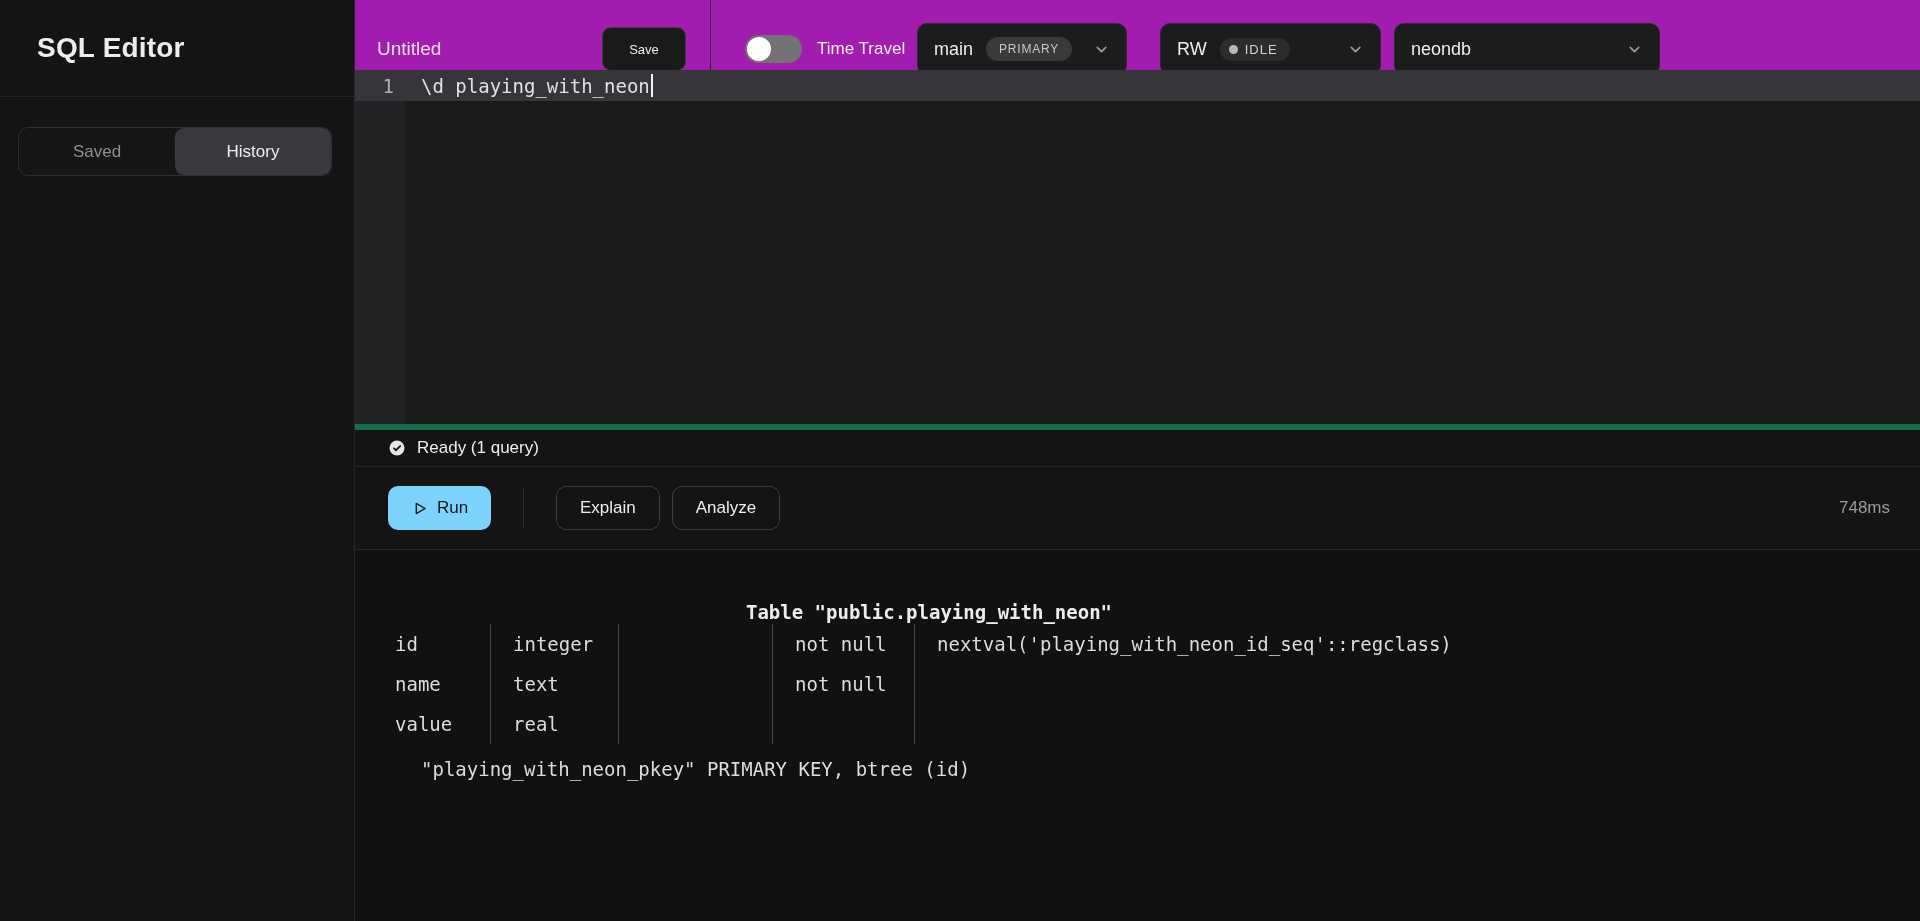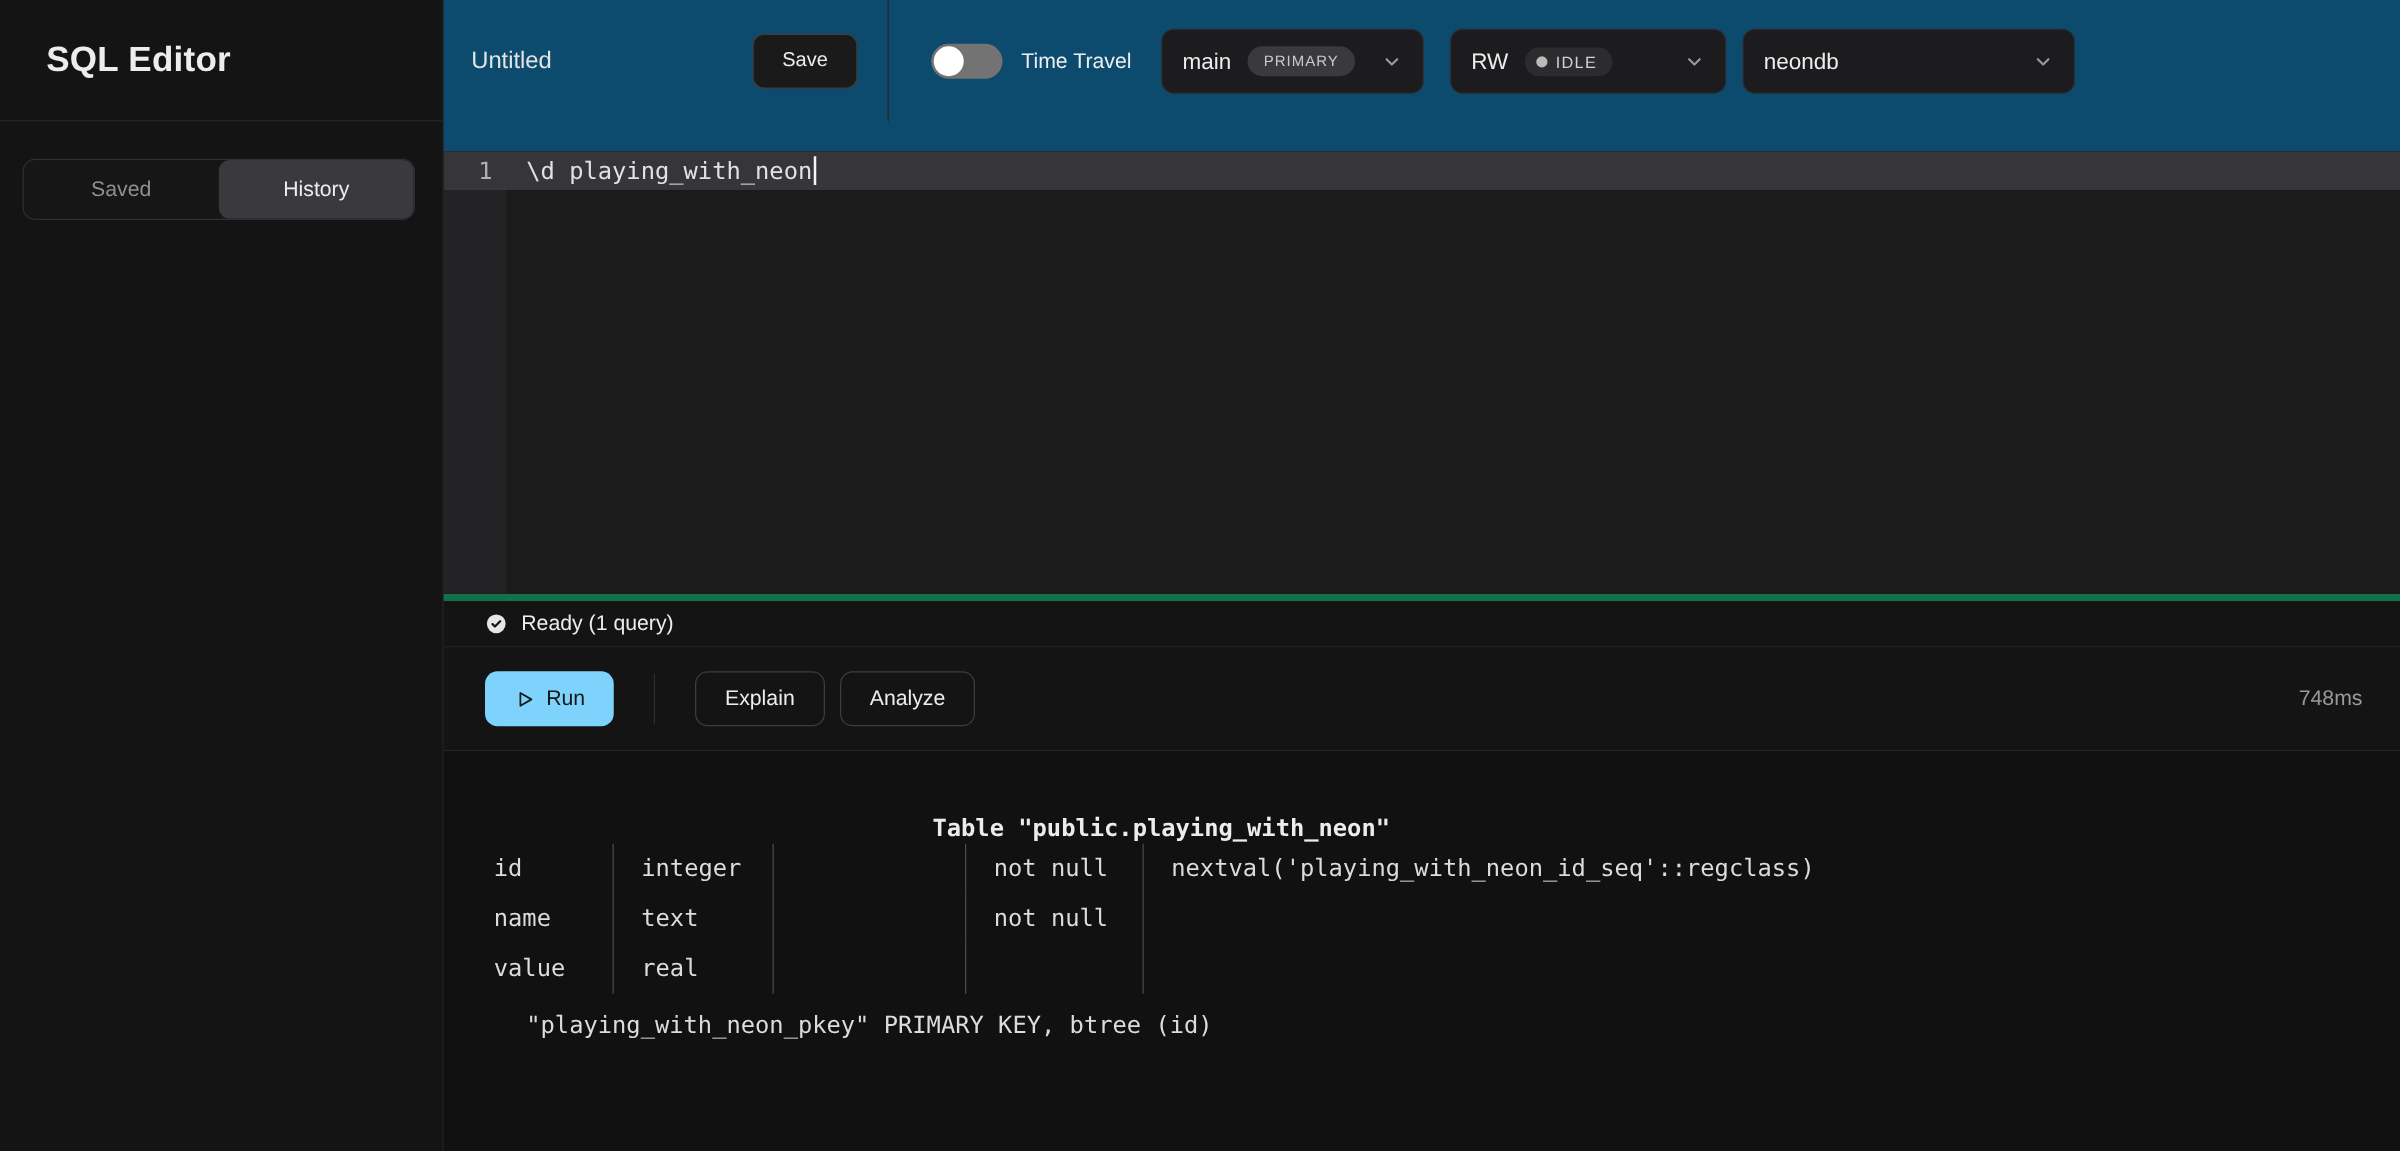--- a/index.html
+++ b/index.html
@@ -21,37 +21,37 @@
     display: flex; overflow: hidden; background: #161616;
   }
   .seg { flex: 1; display: flex; align-items: center; justify-content: center;
          font-size: 17px; color: #8f8f8f; cursor: pointer; }
   .seg.active { background: #3a3a3e; color: #ededed; border-radius: 9px; }
 
   
   .main { display: flex; flex-direction: column; min-width: 0; }
 
   
-  .header { position: relative; height: 121px; background: #0c4a6e; flex: none; }
+  .header { position: relative; height: 70px; background: #a21caf; flex: none; }
   .query-title { position: absolute; left: 22px; top: 0; height: 97px; display: flex; align-items: center;
                  font-size: 19px; color: #e3e3e3; }
   .save-btn { position: absolute; left: 247px; top: 27px; width: 84px; height: 44px;
               background: #1a1a1a; border: 1px solid #3d3d3d; border-radius: 9px;
-              color: #ededed; font-size: 16px; display: flex; align-items: center; justify-content: center; cursor: pointer; }
+              color: #ededed; font-size: 13px; display: flex; align-items: center; justify-content: center; cursor: pointer; }
   .header-divider { position: absolute; left: 355px; top: 0; width: 1px; height: 97px; background: #242424; }
   .toggle { position: absolute; left: 390px; top: 35px; width: 57px; height: 28px;
             background: #737373; border-radius: 14px; cursor: pointer; }
   .toggle-knob { position: absolute; left: 2px; top: 2px; width: 24px; height: 24px;
                  background: #ffffff; border-radius: 50%; }
   .toggle-label { position: absolute; left: 462px; top: 0; height: 97px; display: flex; align-items: center;
                   font-size: 17px; color: #ededed; }
   .dropdown { position: absolute; top: 23px; height: 52px; background: #1c1c1e;
               border: 1px solid #2c2c2e; border-radius: 10px;
               display: flex; align-items: center; padding: 0 16px; gap: 13px; cursor: pointer; }
-  .dd-branch { left: 574px; width: 210px; }
+  .dd-branch { left: 562px; width: 210px; }
   .dd-compute { left: 805px; width: 221px; }
   .dd-database { left: 1039px; width: 266px; }
   .dd-text { font-size: 18px; color: #ededed; }
   .pill { background: #3a3a3c; color: #c9c9cb; border-radius: 999px;
           font-size: 12px; letter-spacing: 0.8px; padding: 5px 13px; }
   .pill-idle { background: #2c2c2f; color: #d2d2d2; font-size: 13px; letter-spacing: 1px;
                border-radius: 999px; padding: 4px 12px 4px 9px; display: flex; align-items: center; gap: 7px; }
   .idle-dot { width: 9px; height: 9px; border-radius: 50%; background: #b9b9b9; }
   .dd-chevron { margin-left: auto; display: flex; align-items: center; }
 

